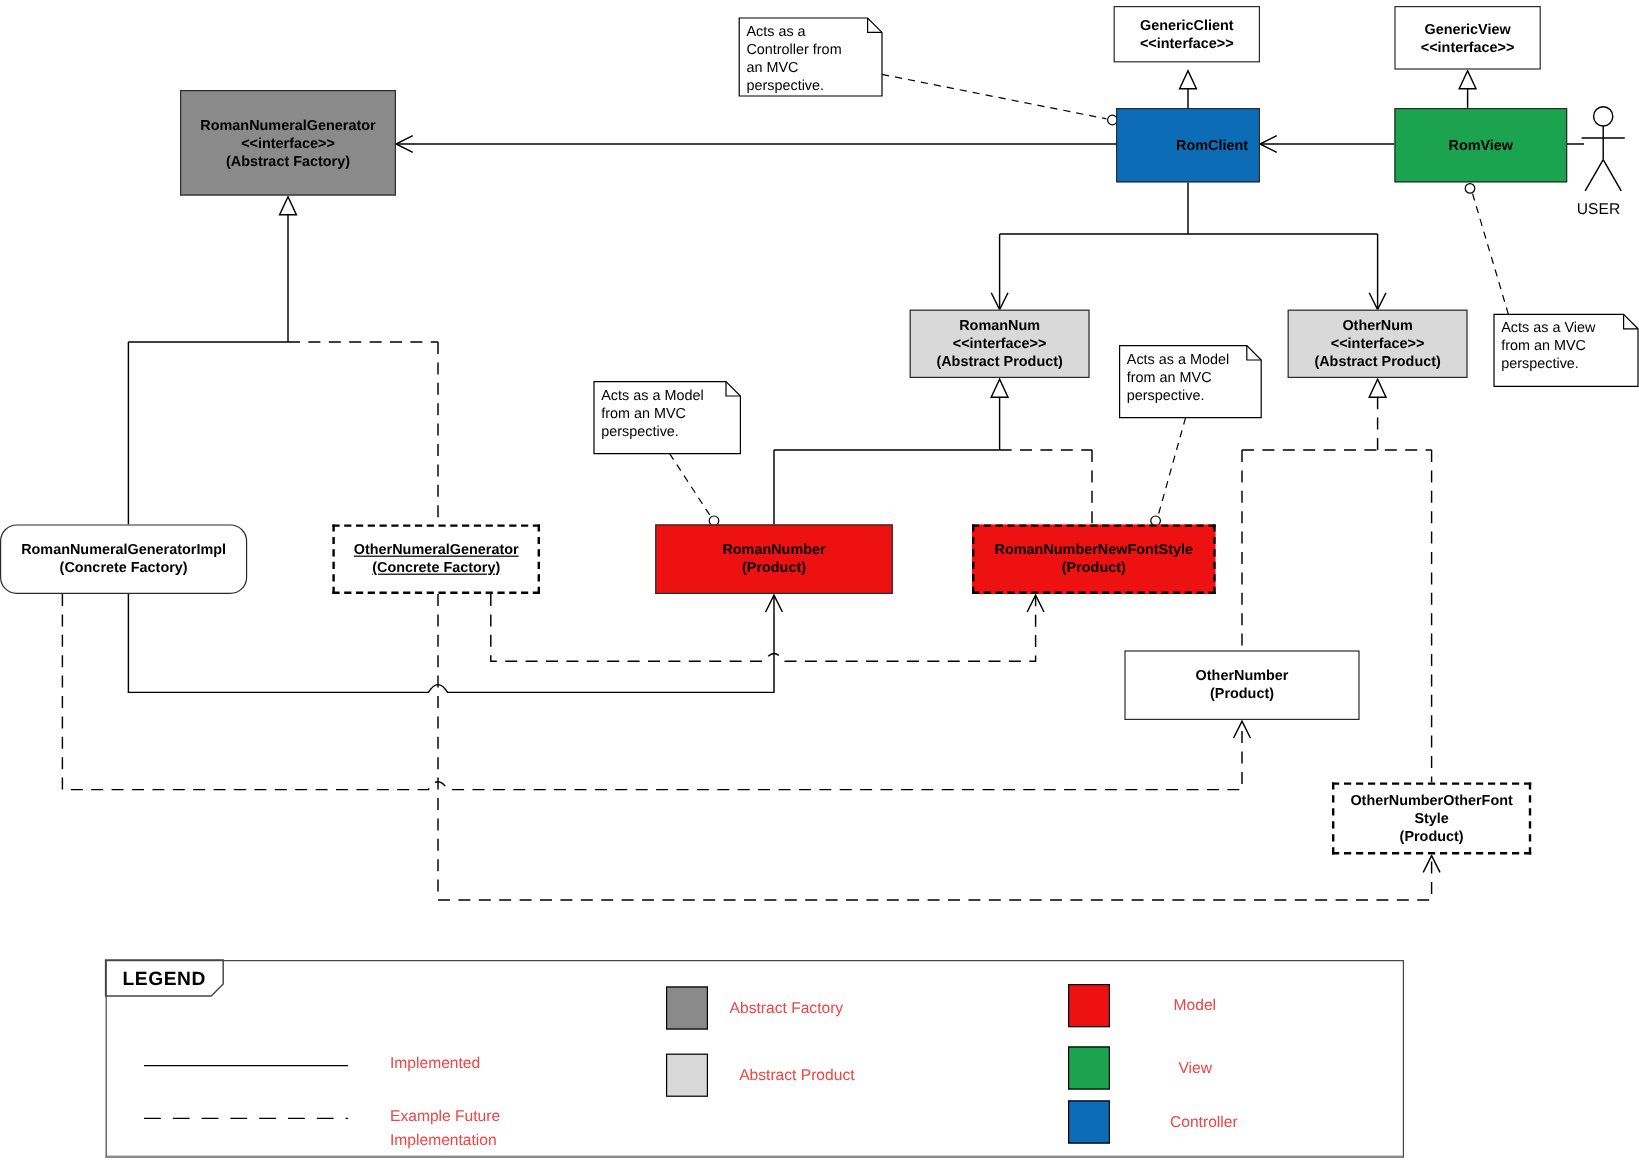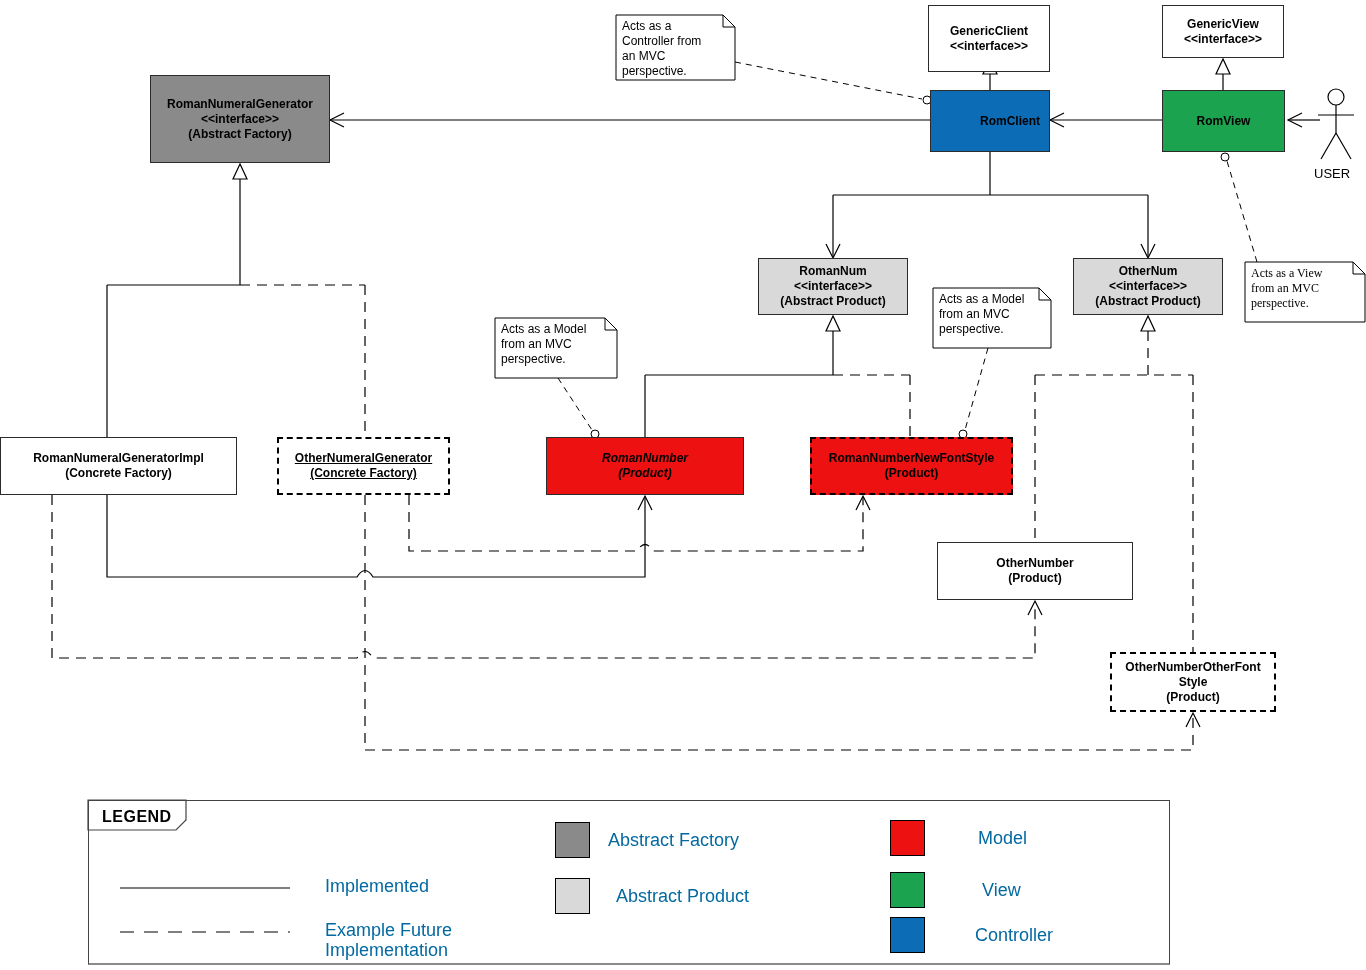--- a/index.html
+++ b/index.html
@@ -17,21 +17,21 @@
   .note-text{
     position:absolute;font-size:12px;line-height:15px;white-space:pre-line;
     padding:4px 0 0 6px;box-sizing:border-box;
   }
   .lbl{position:absolute;white-space:pre-line;}
   .legend-frame{
     position:absolute;left:88px;top:800px;width:1082px;height:165px;
     border:1px solid #444;box-sizing:border-box;border-bottom:2px solid #8a8a8a;
   }
   .legend-title{position:absolute;left:102px;top:808px;font-size:16px;font-weight:bold;letter-spacing:0.5px;}
-  .legend-label{font-size:18px;line-height:20px;color:#0369a1;}
+  .legend-label{font-size:13px;line-height:20px;color:#ef4444;}
   .swatch{position:absolute;width:35px;height:36px;border:1px solid #000;box-sizing:border-box;}
   .actor-label{position:absolute;font-size:13px;font-weight:normal;}
 </style>
 </head>
 <body>
 
 <div id="stage">
 
   <svg id="wires" width="1366" height="970" viewBox="0 0 1366 970">
     <g stroke="#000" stroke-width="1.2" fill="none">
@@ -158,45 +158,45 @@
         <path d="M120,888 L290,888"></path>
         <path d="M120,932 L290,932" stroke-dasharray="14 10"></path>
       </g>
     </g>
   </svg>
 
   <div class="node" style="left: 150px; top: 75px; width: 180px; height: 88px; background-color: rgb(138, 138, 138);">RomanNumeralGenerator
 &lt;&lt;interface&gt;&gt;
 (Abstract Factory)</div>
 
-  <div class="node" style="left:928px;top:5px;width:122px;height:67px;">GenericClient
+  <div class="node" style="left:928px;top:5px;width:122px;height:47px;">GenericClient
 &lt;&lt;interface&gt;&gt;</div>
 
   <div class="node" style="left:1162px;top:5px;width:122px;height:53px;">GenericView
 &lt;&lt;interface&gt;&gt;</div>
 
   <div class="node" style="left: 930px; top: 90px; width: 120px; height: 62px; background-color: rgb(13, 108, 182); padding-left: 40px;">RomClient</div>
 
-  <div class="node" style="left: 1162px; top: 90px; width: 123px; height: 62px; background-color: rgb(28, 163, 80);">RomView</div>
+  <div class="node" style="left: 1162px; top: 90px; width: 144px; height: 62px; background-color: rgb(28, 163, 80);">RomView</div>
 
   <div class="node" style="left: 758px; top: 258px; width: 150px; height: 57px; background-color: rgb(217, 217, 217);">RomanNum
 &lt;&lt;interface&gt;&gt;
 (Abstract Product)</div>
 
   <div class="node" style="left: 1073px; top: 258px; width: 150px; height: 57px; background-color: rgb(217, 217, 217);">OtherNum
 &lt;&lt;interface&gt;&gt;
 (Abstract Product)</div>
 
-  <div class="node" style="left: 546px; top: 437px; width: 198px; height: 58px; background-color: rgb(238, 17, 17); font-style: italic;">RomanNumber
+  <div class="node" style="left: 546px; top: 437px; width: 198px; height: 58px; background-color: rgb(238, 17, 17);">RomanNumber
 (Product)</div>
 
   <div class="node dashed" style="left: 810px; top: 437px; width: 203px; height: 58px; background-color: rgb(238, 17, 17);">RomanNumberNewFontStyle
 (Product)</div>
 
-  <div class="node" style="left:0px;top:437px;width:237px;height:58px;">RomanNumeralGeneratorImpl
+  <div class="node" style="left:0px;top:437px;width:206px;height:58px;border-radius:14px;">RomanNumeralGeneratorImpl
 (Concrete Factory)</div>
 
   <div class="node dashed" style="left:277px;top:437px;width:173px;height:58px;text-decoration:underline;">OtherNumeralGenerator
 (Concrete Factory)</div>
 
   <div class="node" style="left:937px;top:542px;width:196px;height:58px;">OtherNumber
 (Product)</div>
 
   <div class="node dashed" style="left:1110px;top:652px;width:166px;height:60px;">OtherNumberOtherFont
 Style
@@ -208,21 +208,21 @@
 perspective.</div>
 
   <div class="note-text" style="left:495px;top:318px;width:122px;height:60px;">Acts as a Model
 from an MVC
 perspective.</div>
 
   <div class="note-text" style="left:933px;top:288px;width:118px;height:60px;">Acts as a Model
 from an MVC
 perspective.</div>
 
-  <div class="note-text" style="left:1245px;top:262px;width:120px;height:60px;font-family:Liberation Serif, serif;">Acts as a View
+  <div class="note-text" style="left:1245px;top:262px;width:120px;height:60px;">Acts as a View
 from an MVC
 perspective.</div>
 
   <div class="actor-label" style="left:1314px;top:166px;">USER</div>
 
   <div class="legend-frame"></div>
   <div class="legend-title">LEGEND</div>
 
   <div class="lbl legend-label" style="left:325px;top:876px;">Implemented</div>
   <div class="lbl legend-label" style="left:325px;top:920px;">Example Future

